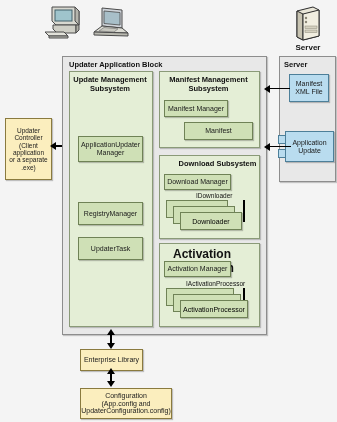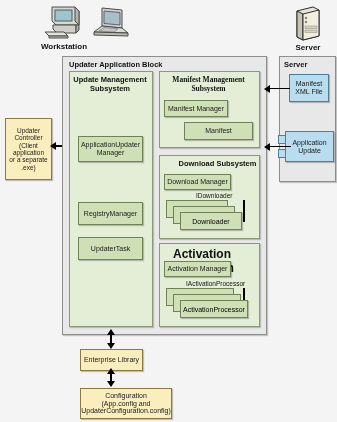--- a/index.html
+++ b/index.html
@@ -122,21 +122,20 @@
       <path d="M33 3 L37 7 L37 21 L33 17 Z" fill="#b5b5ad" stroke="#4a4a4a" stroke-width="1"></path>
       <rect x="13" y="6" width="17" height="11" fill="#9fc4cc" stroke="#43616a" stroke-width="1"></rect>
 
       <path d="M11 21 L34 21 L34 29 L15 29 L11 25 Z" fill="#cfcfc6" stroke="#4a4a4a" stroke-width="1"></path>
       <path d="M34 21 L37 21 L37 26 L34 29 Z" fill="#b0b0a7" stroke="#4a4a4a" stroke-width="1"></path>
 
       <path d="M3 28 L22 28 L26 32 L7 32 Z" fill="#e2e2da" stroke="#4a4a4a" stroke-width="1"></path>
       <path d="M7 32 L26 32 L26 34 L7 34 Z" fill="#c2c2b9" stroke="#4a4a4a" stroke-width="1"></path>
     </svg>
   </div>
-  <div class="caption" style="left:21px;top:42px;width:86px;font-size:8px;">Workstation</div>
 
   <div class="icon" style="left:88px;top:6px;width:44px;height:36px;">
     <svg width="44" height="36" viewBox="0 0 44 36">
       <path d="M14 2 L34 4 L34 22 L14 20 Z" fill="#cfd4da" stroke="#4a4a4a" stroke-width="1"></path>
       <path d="M16 5 L32 6.5 L32 19 L16 17.5 Z" fill="#a8bfc9" stroke="#4a4a4a" stroke-width="0.8"></path>
       <path d="M6 26 L14 20 L34 22 L40 27 Z" fill="#dcdcd4" stroke="#4a4a4a" stroke-width="1"></path>
       <path d="M6 26 L40 27 L40 30 L6 29 Z" fill="#b9b9b0" stroke="#4a4a4a" stroke-width="1"></path>
       <path d="M11 25 L16 21.5 L30 22.8 L26 26 Z" fill="#c8c8c0" stroke="#6a6a6a" stroke-width="0.6"></path>
     </svg>
   </div>
@@ -185,21 +184,21 @@
 
   <div class="node green-inner" style="left:78px;top:202px;width:65px;height:23px;font-size:7px;">
     <span>RegistryManager</span>
   </div>
 
   <div class="node green-inner" style="left:78px;top:237px;width:65px;height:23px;font-size:7px;">
     <span>UpdaterTask</span>
   </div>
 
   <div class="green-outer" style="position:absolute;left:159px;top:71px;width:99px;height:75px;"></div>
-  <div class="subtitle" style="left:159px;top:76px;width:99px;font-size:7.5px;font-family:Liberation Serif, serif;">
+  <div class="subtitle" style="left:159px;top:76px;width:99px;font-size:7.5px;">
     <div>Manifest Management</div>
     <div>Subsystem</div>
   </div>
   <div class="node green-inner" style="left:164px;top:100px;width:64px;height:17px;font-size:7px;">
     <span>Manifest Manager</span>
   </div>
   <div class="node green-inner" style="left:184px;top:122px;width:69px;height:18px;font-size:7px;">
     <span>Manifest</span>
   </div>
 

